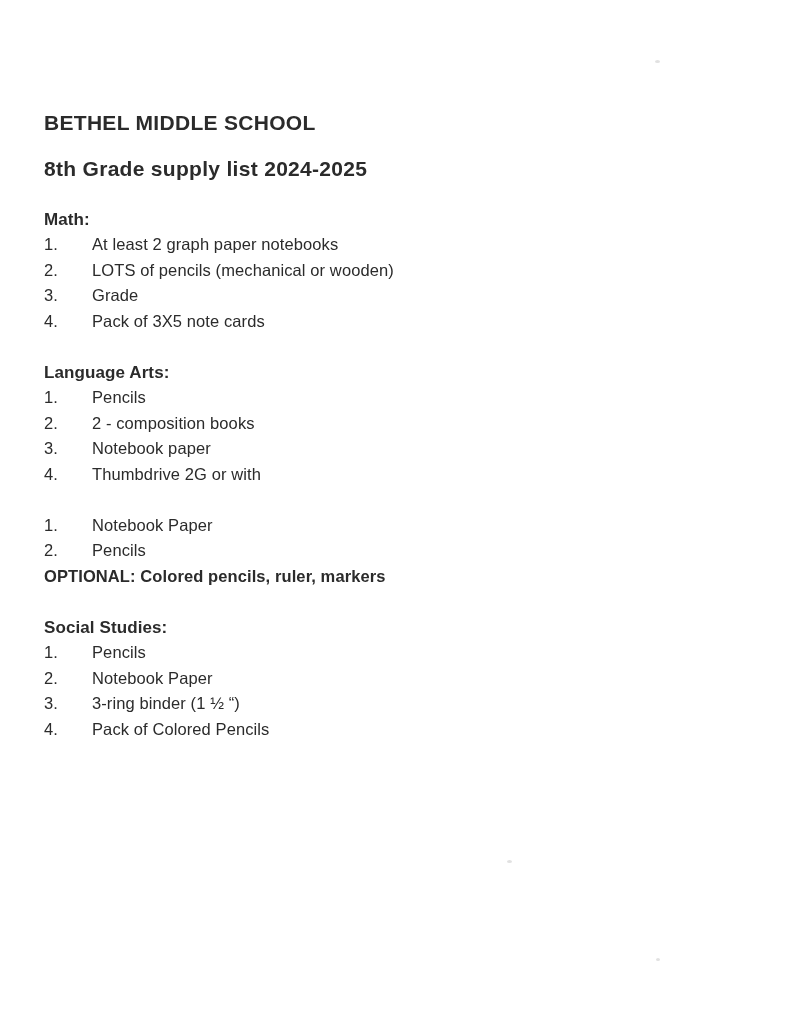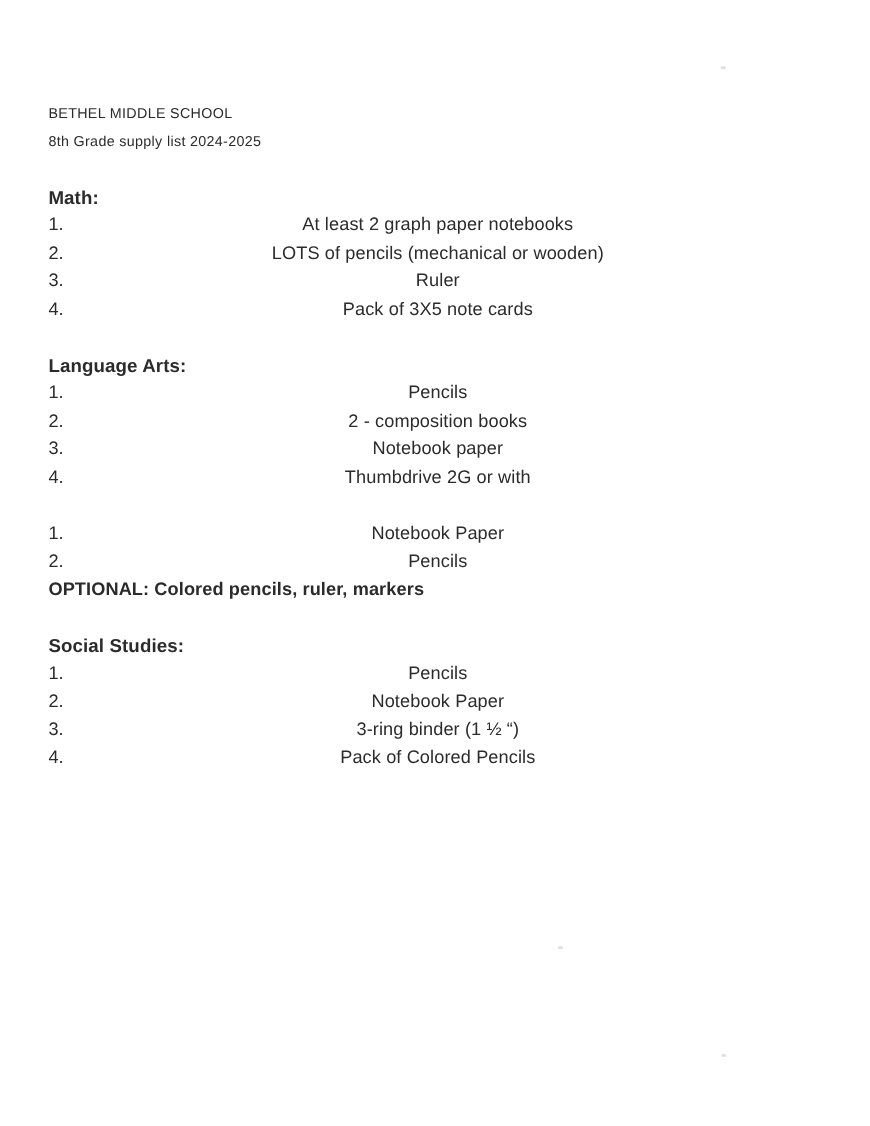--- a/index.html
+++ b/index.html
@@ -24,24 +24,25 @@
     position: absolute;
     left: 44px;
     top: 90px;
     width: 660px;
     font-size: 16.5px;
     line-height: 25.5px;
     letter-spacing: 0.1px;
   }
 
   .title-block .title-line {
-    font-weight: normal;
-    font-size: 13px;
+    font-weight: bold;
+    font-size: 21px;
     line-height: 25.5px;
     letter-spacing: 0.3px;
+    margin-top: 20px;
   }
 
   .section {
     margin-top: 25.5px;
   }
 
   .section-heading {
     font-weight: bold;
     font-size: 17px;
     line-height: 25.5px;
@@ -51,21 +52,20 @@
     display: flex;
     line-height: 25.5px;
   }
 
   .item-num {
     flex: 0 0 48px;
   }
 
   .item-text {
     flex: 1 1 auto;
-    text-align: center;
   }
 
   .section-note {
     line-height: 25.5px;
     font-weight: bold;
   }
 
   .footnote {
     margin-top: 25.5px;
     padding-left: 56px;
@@ -104,21 +104,21 @@
     <span class="item-text">At least 2 graph paper notebooks</span>
   </div>
 
   <div class="item-row">
     <span class="item-num">2.</span>
     <span class="item-text">LOTS of pencils (mechanical or wooden)</span>
   </div>
 
   <div class="item-row">
     <span class="item-num">3.</span>
-    <span class="item-text">Ruler</span>
+    <span class="item-text">Grade</span>
   </div>
 
   <div class="item-row">
     <span class="item-num">4.</span>
     <span class="item-text">Pack of 3X5 note cards</span>
   </div>
 </div>
   </div>
 
   <div class="section">

